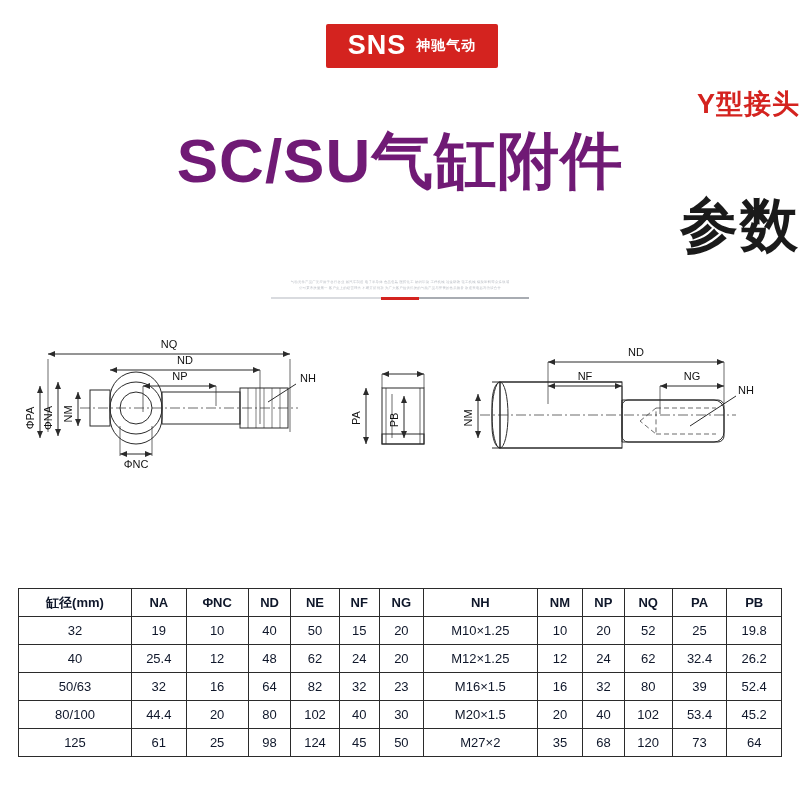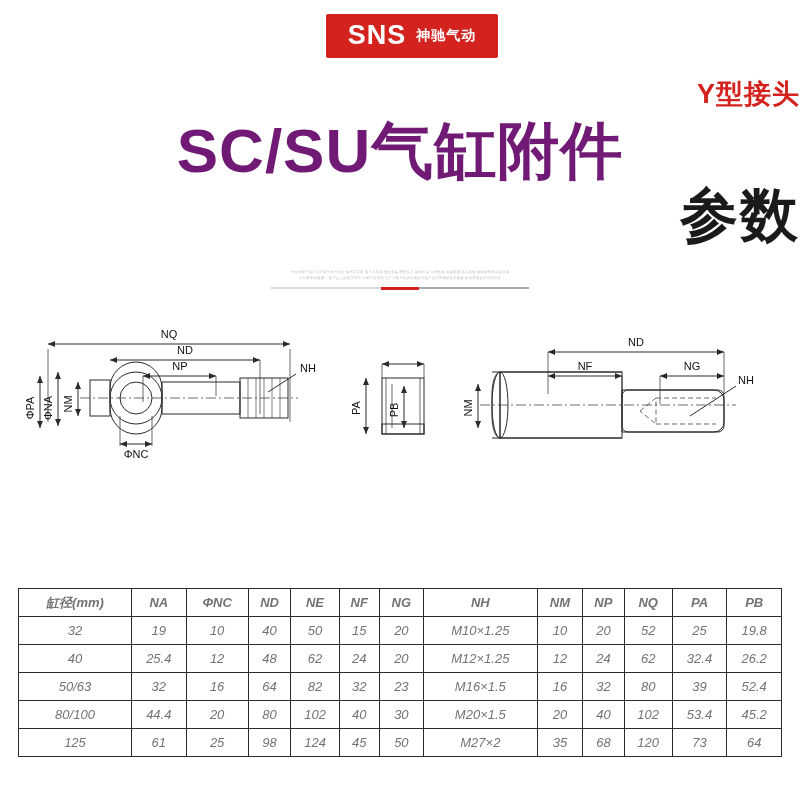--- a/index.html
+++ b/index.html
@@ -13,21 +13,21 @@
     font-family: "Liberation Sans", sans-serif;
     color: #111;
     position: relative;
     overflow: hidden;
   }
 
   
   .brand-wrap {
     display: flex;
     justify-content: center;
-    padding-top: 14px;
+    padding-top: 24px;
     margin-left: 24px;
   }
   .brand-box {
     background: #d4231f;
     color: #ffffff;
     display: flex;
     align-items: center;
     gap: 10px;
     padding: 6px 22px 7px 22px;
     border-radius: 2px;
@@ -106,22 +106,21 @@
   .table-wrap {
     position: absolute;
     left: 18px;
     top: 588px;
     width: 764px;
   }
   table.spec {
     border-collapse: collapse;
     width: 100%;
     font-size: 13px;
-    color: #737373;
-    font-style: italic;
+    color: #0f172a;
   }
   table.spec th, table.spec td {
     border: 1px solid #2b2b2b;
     text-align: center;
     padding: 3px 2px;
     height: 21px;
     font-weight: normal;
     white-space: nowrap;
   }
   table.spec th {

